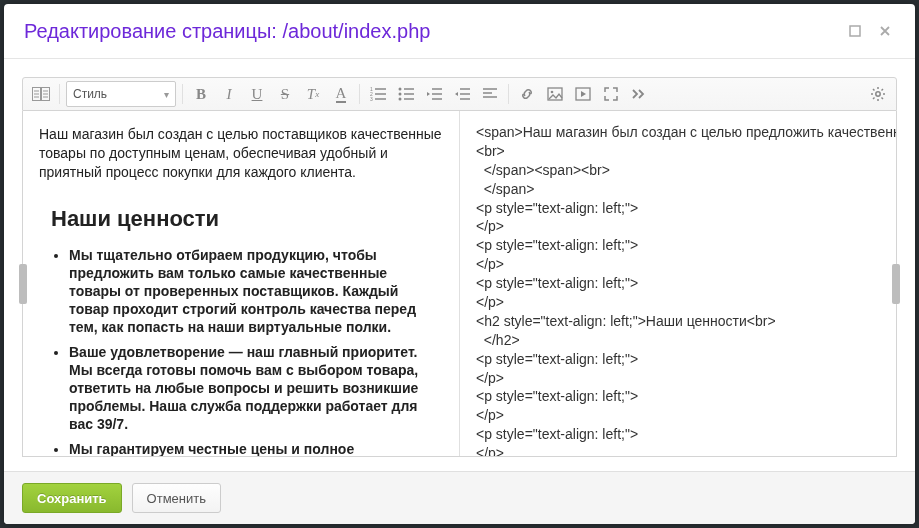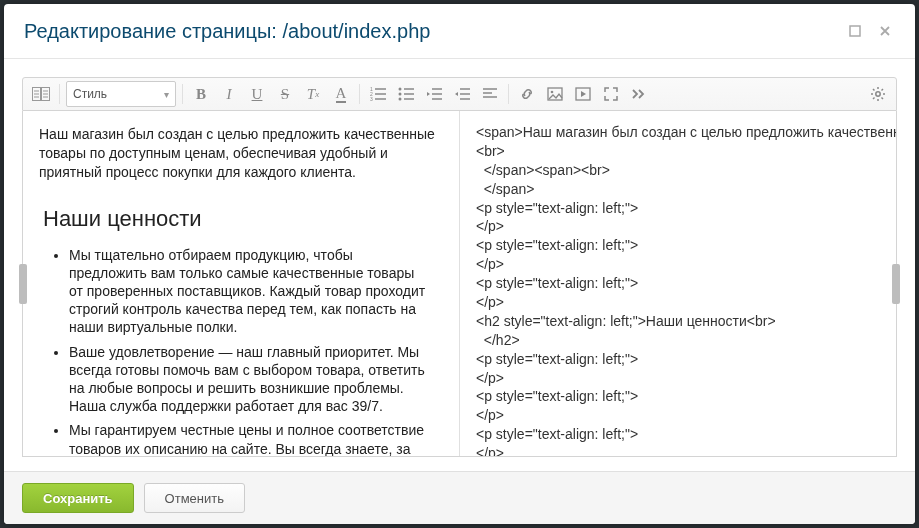--- a/index.html
+++ b/index.html
@@ -15,21 +15,21 @@
   display: flex; flex-direction: column;
 }
 .titlebar {
   height: 54px;
   display: flex; align-items: center;
   padding: 0 20px;
   border-bottom: 1px solid #e5e5e5;
   border-radius: 4px 4px 0 0;
 }
 .titlebar h1 {
-  font-weight: 400; font-size: 20px; color: #0c4a6e; margin:0; flex:1;
+  font-weight: 400; font-size: 20px; color: #6d28d9; margin:0; flex:1;
 }
 .titlebar .wbtn {
   width: 20px; height: 20px; display:flex; align-items:center; justify-content:center;
   color:#aaa; margin-left: 10px; cursor:pointer;
 }
 .body {
   flex:1; padding: 18px 18px 14px 18px; display:flex; flex-direction:column; min-height:0;
 }
 .toolbar {
   height: 32px; display:flex; align-items:center; gap:4px;
@@ -56,36 +56,36 @@
 .gear { margin-left:auto; }
 .panes {
   flex:1; display:flex; border:1px solid #d4d4d4; border-top:none;
   min-height: 0; background:#fff; position:relative;
 }
 .pane { flex:1; overflow:auto; padding: 14px 16px 14px 16px; font-size:14px; color:#222; }
 .pane-r { border-left:1px solid #e0e0e0; font-family: Arial, sans-serif; font-size:14px; color:#333; padding: 12px 16px;}
 .pane::-webkit-scrollbar, .pane-r::-webkit-scrollbar { width:14px; }
 .pane::-webkit-scrollbar-thumb, .pane-r::-webkit-scrollbar-thumb { background:#c0c0c0; border:3px solid #fff; border-radius:7px; }
 .pane::-webkit-scrollbar-track, .pane-r::-webkit-scrollbar-track { background:#fff; }
-.pane h2 { font-size:22px; font-weight:normal; margin: 24px 0 14px 4px; }
-.pane ul { margin:4px 16px 0 0; padding-left: 30px; }
+.pane h2 { font-size:22px; font-weight:bold; margin: 24px 0 14px 12px; }
+.pane ul { margin:4px 16px 0 0; padding-left: 30px; font-weight: bold; }
 .pane li { margin-bottom: 6px; line-height:1.3; }
 .pane p { margin:0; line-height:1.35; }
 .handle-l, .handle-r {
   position:absolute; top:50%; width:8px; height:40px; background:#bdbdbd;
   border-radius:2px; transform:translateY(-50%); cursor:pointer;
 }
 .handle-l { left:-4px; } .handle-r { right:-4px; }
 .footer {
   height:52px; display:flex; align-items:center; gap:10px;
   padding: 0 18px; background:#f5f5f5; border-top:1px solid #e0e0e0;
   border-radius: 0 0 4px 4px;
 }
 .btn {
-  height:28px; padding:0 20px; border-radius:3px; font-size:13px;
+  height:28px; padding:0 14px; border-radius:3px; font-size:13px;
   display:flex; align-items:center; cursor:pointer;
   border:1px solid transparent;
 }
 .btn-primary {
   background: linear-gradient(#a2d23e,#89b92e); border-color:#7aa927;
   color:#fff; font-weight:bold; text-shadow:0 -1px rgba(0,0,0,.2);
 }
 .btn-default {
   background: linear-gradient(#fefefe,#f3f3f3); border-color:#ccc; color:#555;justify-content:center;
 }
@@ -225,21 +225,21 @@
               <line x1="3" y1="13" x2="4.5" y2="11.5"></line>
               <line x1="11.5" y1="4.5" x2="13" y2="3"></line>
             </g>
           </svg>
       </div>
     </div>
 
     <div class="panes">
       <div class="handle-l"></div>
       <div class="pane">
-        <p>Наш магазин был создан с целью предложить качественные товары по доступным ценам, обеспечивая удобный и приятный процесс покупки для каждого клиента.</p>
+        <p>Наш магазин был создан с целью поставщиков качественные товары по доступным ценам, обеспечивая удобный и приятный процесс покупки для каждого клиента.</p>
         <h2>Наши ценности</h2>
         <ul>
           <li>Мы тщательно отбираем продукцию, чтобы предложить вам только самые качественные товары от проверенных поставщиков. Каждый товар проходит строгий контроль качества перед тем, как попасть на наши виртуальные полки.</li>
           <li>Ваше удовлетворение — наш главный приоритет. Мы всегда готовы помочь вам с выбором товара, ответить на любые вопросы и решить возникшие проблемы. Наша служба поддержки работает для вас 39/7.</li>
           <li>Мы гарантируем честные цены и полное соответствие товаров их описанию на сайте. Вы всегда знаете, за что платите, и можете быть</li>
         </ul>
       </div>
       <div class="pane pane-r">
         <div class="codeview" id="srcview">&lt;span&gt;Наш магазин был создан с целью предложить качественные товары по доступным ценам, обеспечивая удобный и приятный процесс покупки для каждого клиента.
 &lt;br&gt;

